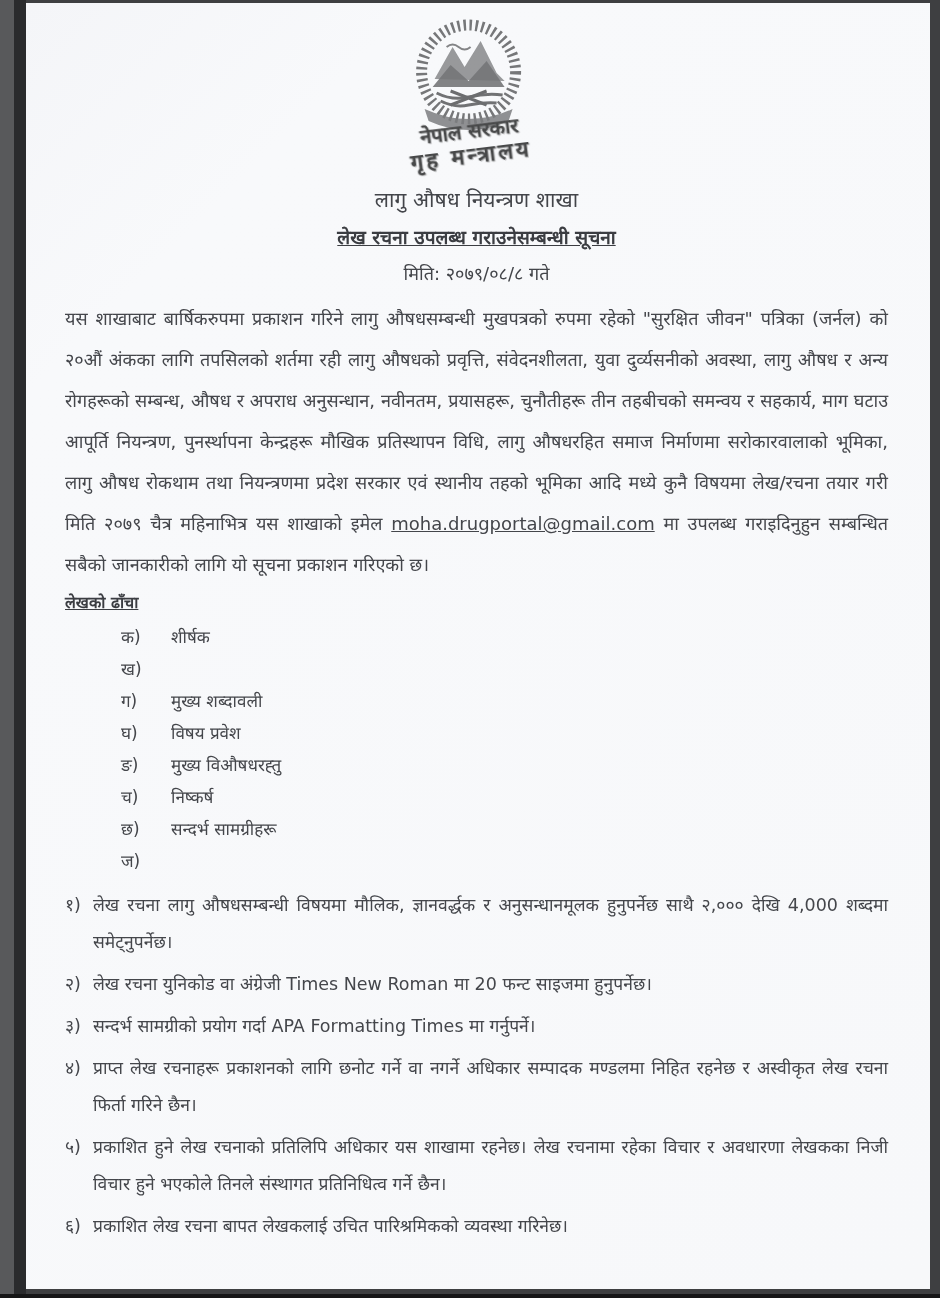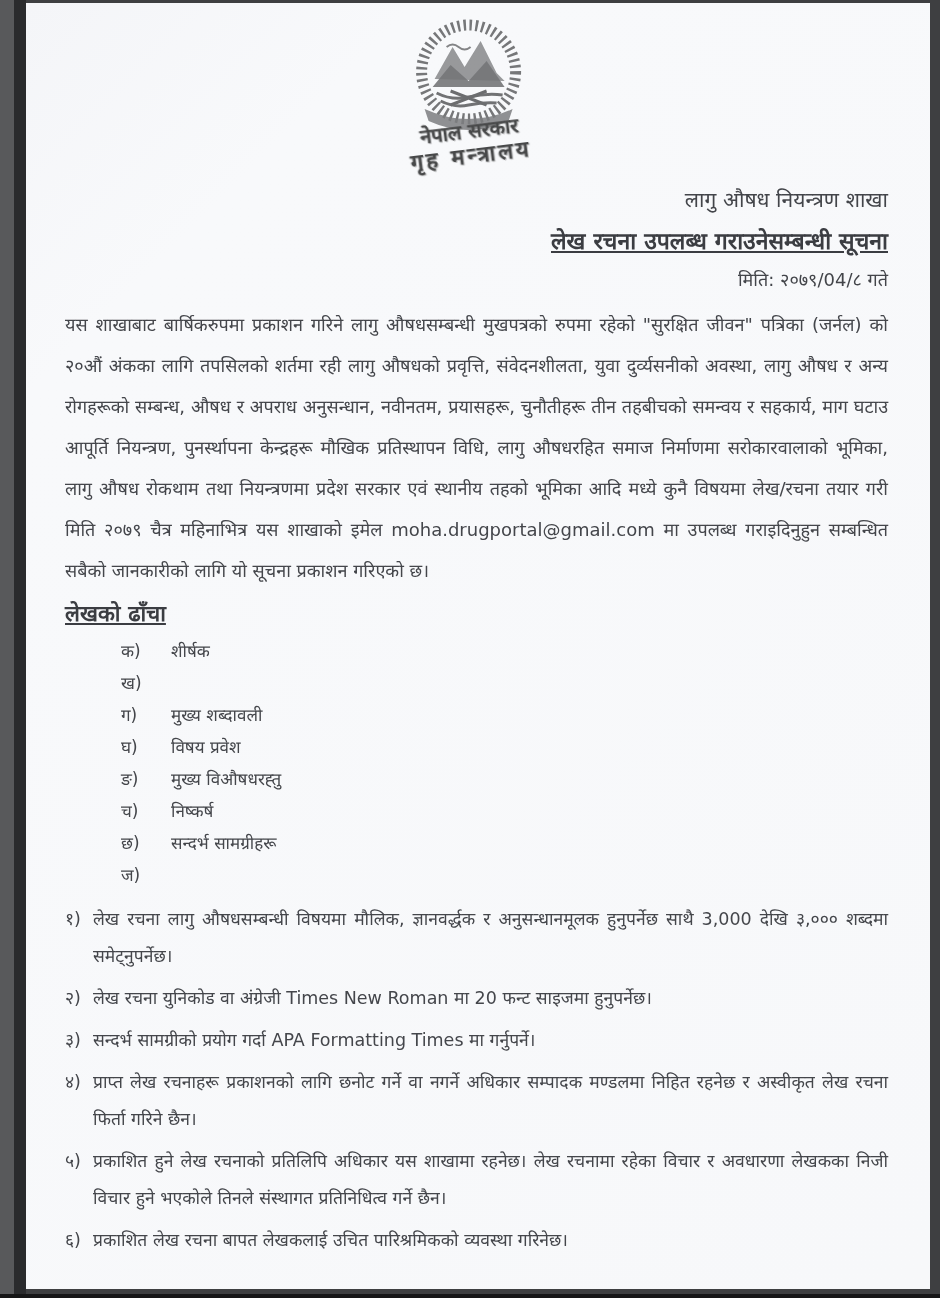--- a/index.html
+++ b/index.html
@@ -30,37 +30,37 @@
   .emblem-text1, .emblem-text2 {
     position:absolute; left:50%; white-space:nowrap;
     font-weight:bold; color:#474849;
     text-shadow:1px 1px 0 rgba(80,80,80,.35), -1px 0 0 rgba(90,90,90,.25);
     filter:blur(.3px);
   }
   .emblem-text1 { top:104px; font-size:20px; transform:translateX(-58%) rotate(-7deg); }
   .emblem-text2 { top:126px; font-size:22px; letter-spacing:3px; transform:translateX(-55%) rotate(-7deg); }
 
   
-  .hdr { text-align:right; }
+  .hdr { text-align:center; }
   .hdr-office  { font-size:21px; margin-top:12px; color:#43454a; }
   .hdr-address { font-size:20px; margin-top:11px; color:#43454a; }
-  .hdr-subject { font-size:23px; margin-top:11px; font-weight:bold; text-decoration:underline; color:#3b3d42; }
+  .hdr-subject { font-size:19px; margin-top:11px; font-weight:bold; text-decoration:underline; color:#3b3d42; }
   .hdr-date    { font-size:18px; margin-top:11px; color:#43454a; }
 
   
   .intro {
     margin-top:13px;
     font-size:18px; line-height:41px;
     text-align:justify; color:#44464b;
   }
-  .intro .email { }
+  .intro .email { text-decoration:underline; }
 
   
   .sec-heading {
-    font-size:22px; font-weight:bold;
+    font-size:16px; font-weight:bold;
     text-decoration:underline; color:#3b3d42;
     margin-top:6px;
   }
   .fmt-list { margin:8px 0 4px 56px; }
   .fmt-row { display:flex; font-size:17px; line-height:32px; color:#44464b; }
   .fmt-label { width:50px; flex:none; }
 
   
   .terms-list { margin-top:10px; }
   .term-row { display:flex; font-size:17.5px; line-height:37px; color:#44464b; margin-bottom:5px; }
@@ -96,21 +96,21 @@
         <path d="M26 92 Q70 112 114 92 L110 104 Q70 122 30 104 Z" fill="#626365" opacity="0.85"></path>
       </svg>
     </div>
     <div class="emblem-text1">नेपाल सरकार</div>
     <div class="emblem-text2">गृह मन्त्रालय</div>
   </div>
 
   <div class="hdr">
     <div class="hdr-office">लागु औषध नियन्त्रण शाखा</div>
     <div class="hdr-subject">लेख रचना उपलब्ध गराउनेसम्बन्धी सूचना</div>
-    <div class="hdr-date">मिति: २०७९/04/८ गते</div>
+    <div class="hdr-date">मिति: २०७९/०८/८ गते</div>
   </div>
 
   <div class="intro"><span>यस शाखाबाट बार्षिकरुपमा प्रकाशन गरिने लागु औषधसम्बन्धी मुखपत्रको रुपमा रहेको "सुरक्षित जीवन" पत्रिका (जर्नल) को २०औं अंकका लागि तपसिलको शर्तमा रही लागु औषधको प्रवृत्ति, संवेदनशीलता, युवा दुर्व्यसनीको अवस्था, लागु औषध र अन्य रोगहरूको सम्बन्ध, औषध र अपराध अनुसन्धान, नवीनतम, प्रयासहरू, चुनौतीहरू तीन तहबीचको समन्वय र सहकार्य, माग घटाउ आपूर्ति नियन्त्रण, पुनर्स्थापना केन्द्रहरू मौखिक प्रतिस्थापन विधि, लागु औषधरहित समाज निर्माणमा सरोकारवालाको भूमिका, लागु औषध रोकथाम तथा नियन्त्रणमा प्रदेश सरकार एवं स्थानीय तहको भूमिका आदि मध्ये कुनै विषयमा लेख/रचना तयार गरी मिति २०७९ चैत्र महिनाभित्र यस शाखाको इमेल </span><span class="email">moha.drugportal@gmail.com</span><span> मा उपलब्ध गराइदिनुहुन सम्बन्धित सबैको जानकारीको लागि यो सूचना प्रकाशन गरिएको छ।</span></div>
 
   <div class="sec-heading">लेखको ढाँचा</div>
   <div class="fmt-list">
     <div class="fmt-row">
         <span class="fmt-label">क)</span>
         <span>शीर्षक</span>
       </div>
@@ -138,21 +138,21 @@
         <span>सन्दर्भ सामग्रीहरू</span>
       </div>
     <div class="fmt-row">
         <span class="fmt-label">ज)</span>
       </div>
   </div>
 
   <div class="terms-list">
     <div class="term-row">
         <span class="term-num">१)</span>
-        <span class="term-text">लेख रचना लागु औषधसम्बन्धी विषयमा मौलिक, ज्ञानवर्द्धक र अनुसन्धानमूलक हुनुपर्नेछ साथै 3,000 देखि ३,००० शब्दमा समेट्नुपर्नेछ।</span>
+        <span class="term-text">लेख रचना लागु औषधसम्बन्धी विषयमा मौलिक, ज्ञानवर्द्धक र अनुसन्धानमूलक हुनुपर्नेछ साथै २,००० देखि 4,000 शब्दमा समेट्नुपर्नेछ।</span>
       </div>
     <div class="term-row">
         <span class="term-num">२)</span>
         <span class="term-text">लेख रचना युनिकोड वा अंग्रेजी Times New Roman मा 20 फन्ट साइजमा हुनुपर्नेछ।</span>
       </div>
     <div class="term-row">
         <span class="term-num">३)</span>
         <span class="term-text">सन्दर्भ सामग्रीको प्रयोग गर्दा APA Formatting Times मा गर्नुपर्ने।</span>
       </div>
     <div class="term-row">

